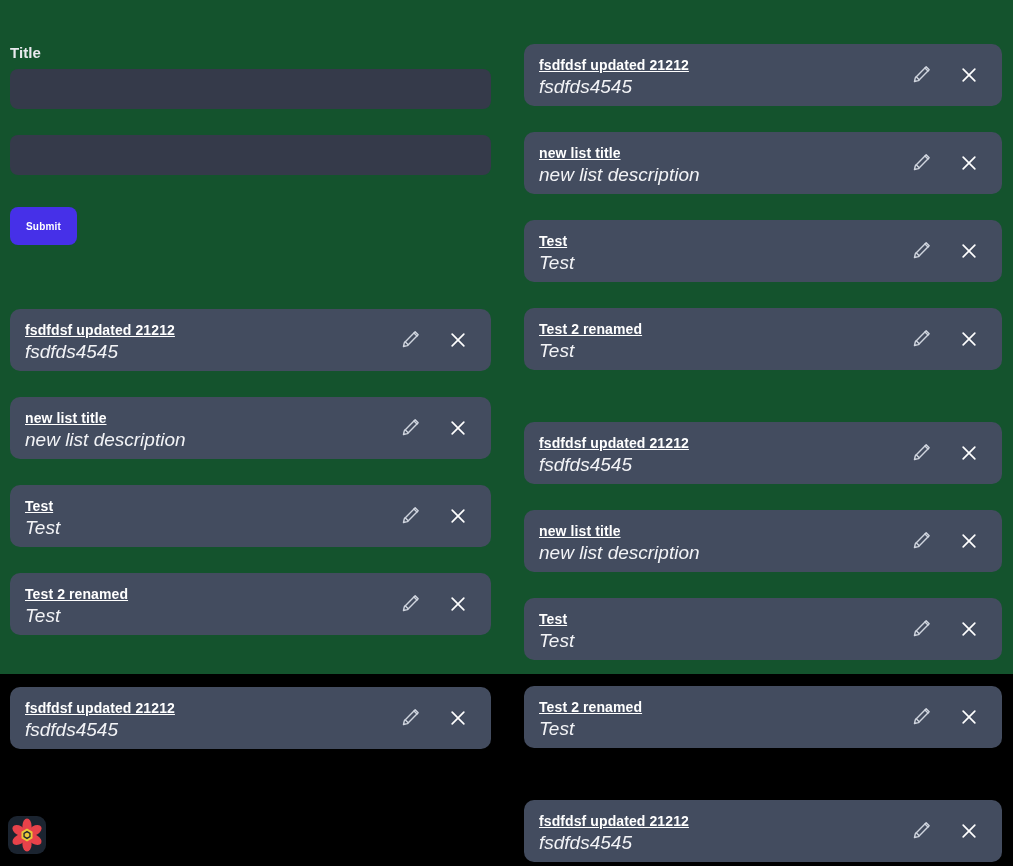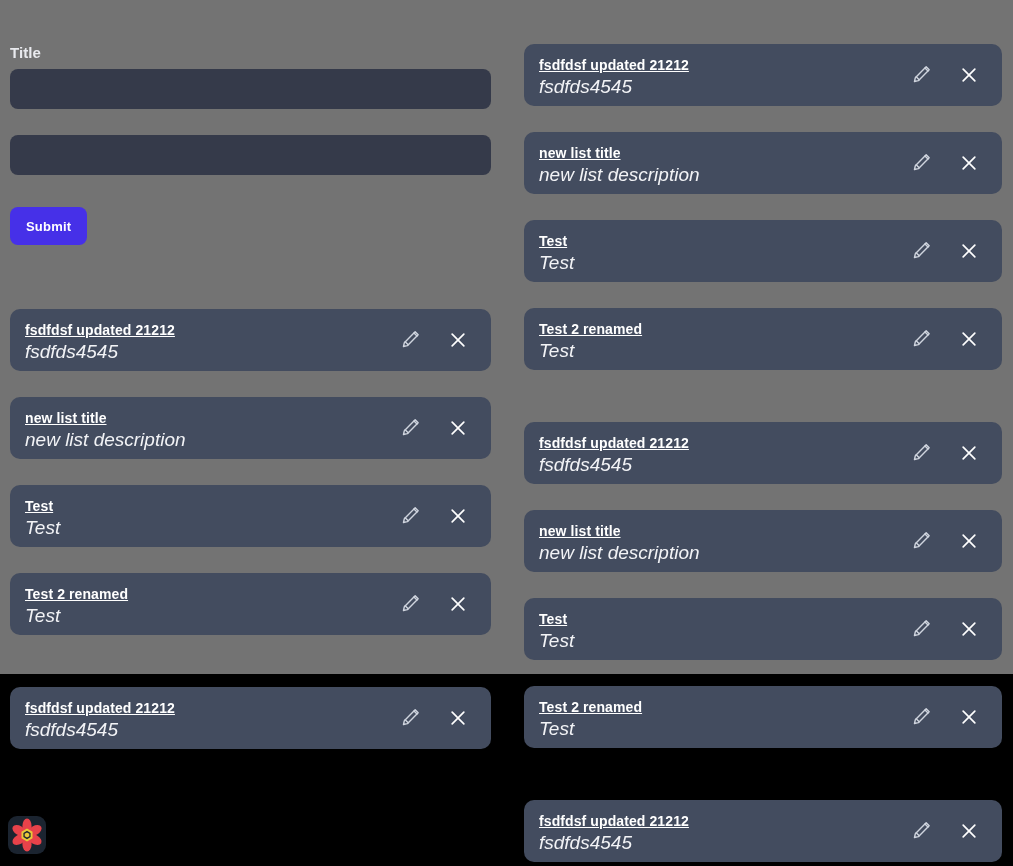--- a/index.html
+++ b/index.html
@@ -9,21 +9,21 @@
     height: 866px;
     background: #000000;
     font-family: "Liberation Sans", sans-serif;
     overflow: hidden;
   }
 
   .page {
     position: relative;
     width: 1013px;
     height: 674px;
-    background: #737373;
+    background: #14532d;
   }
 
   
   .col-left {
     position: absolute;
     left: 10px;
     top: 0;
     width: 481px;
   }
   .col-right {
@@ -64,21 +64,21 @@
 
   .submit-btn {
     margin-top: 32px;
     height: 38px;
     padding: 0 16px;
     background: #4630e8;
     color: #ffffff;
     border: none;
     border-radius: 8px;
     font-family: "Liberation Sans", sans-serif;
-    font-size: 13px;
+    font-size: 10px;
     font-weight: 700;
     cursor: pointer;
     letter-spacing: 0.2px;
   }
 
   
   .card {
     position: relative;
     display: flex;
     align-items: center;

